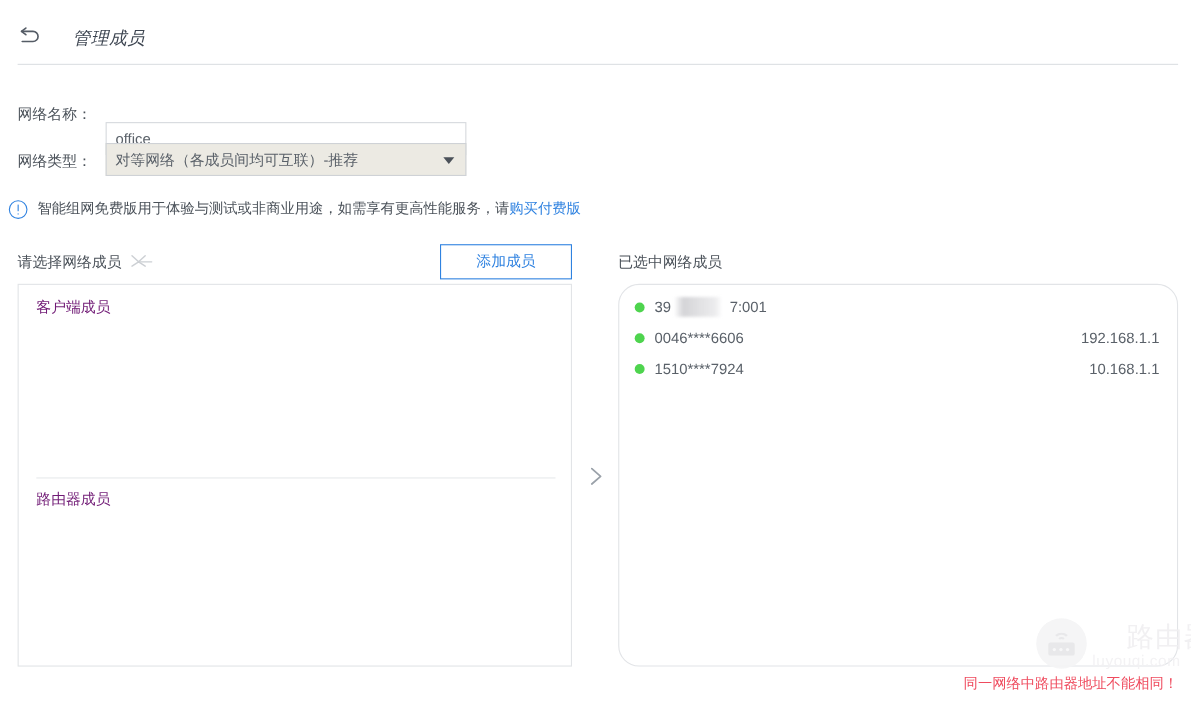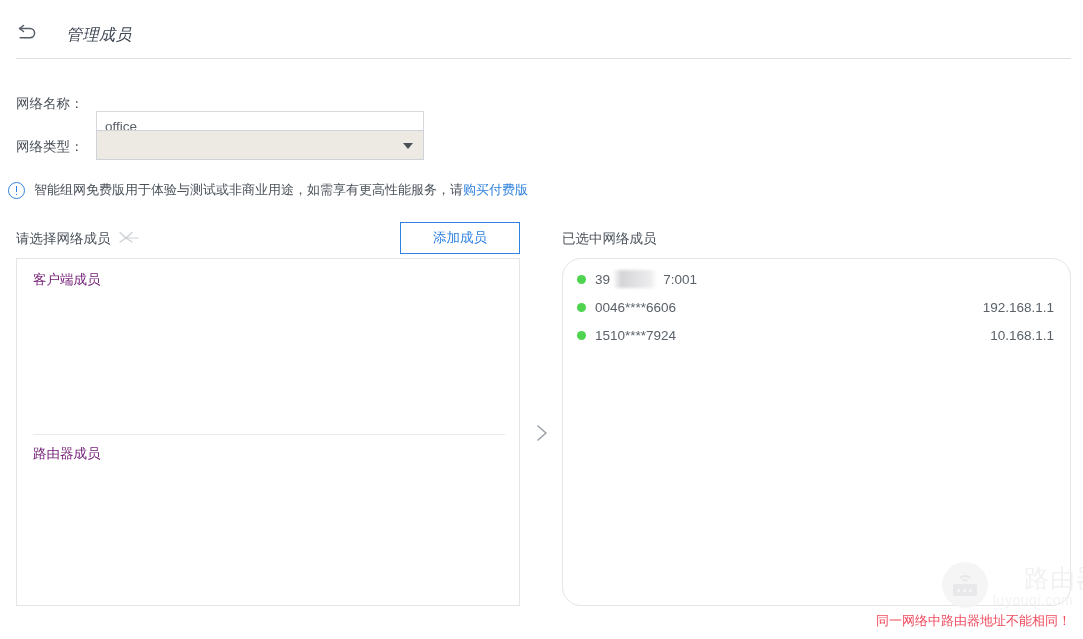--- a/index.html
+++ b/index.html
@@ -329,20 +329,21 @@
     </svg>
     <div class="page-title">管理成员</div>
   </div>
   <div class="header-rule"></div>
 
   <div class="field-label lbl-name">网络名称：</div>
   <input class="text-input" type="text" value="office" style="">
 
   <div class="field-label lbl-type">网络类型：</div>
   <div class="select-box">
+    <div class="select-value">对等网络（各成员间均可互联）-推荐</div>
     <div class="select-caret"></div>
   </div>
 
   <div class="notice">
     <div class="notice-icon"></div>
     <span class="notice-text">智能组网免费版用于体验与测试或非商业用途，如需享有更高性能服务，请</span>
     <a class="notice-link">购买付费版</a>
   </div>
 
   <div class="col-left-title">请选择网络成员</div>

